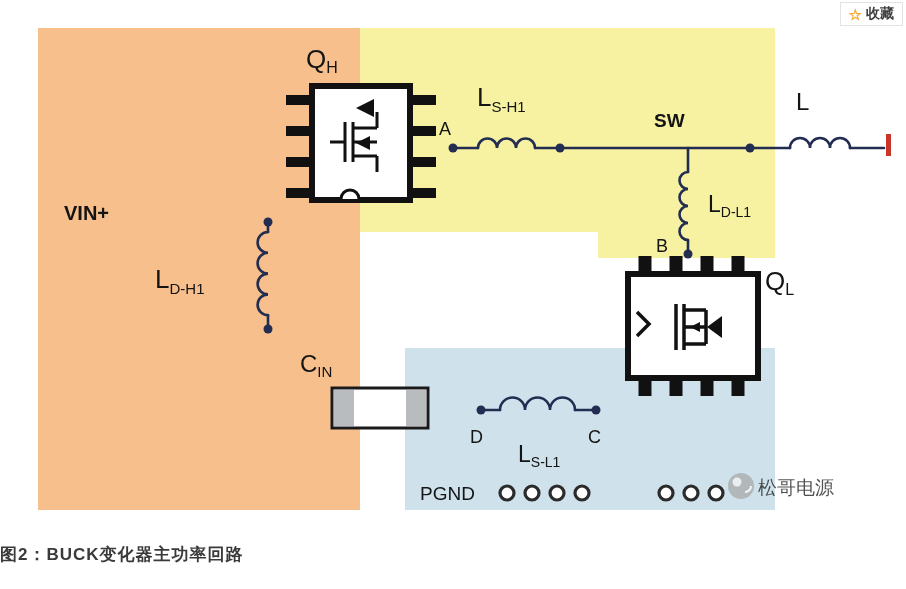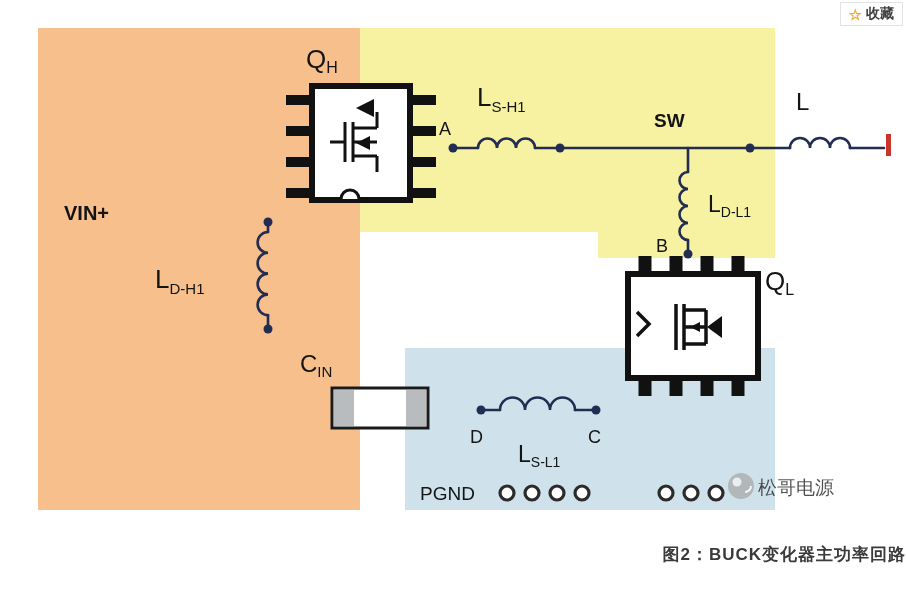--- a/index.html
+++ b/index.html
@@ -11,21 +11,21 @@
     position:absolute;top:2px;right:3px;height:22px;
     display:flex;align-items:center;gap:4px;
     border:1px solid #e3e3e3;background:#fff;padding:0 8px;
     font-size:14px;font-weight:600;color:#3f3f3f;cursor:pointer;
   }
   .fav .star{color:#f6a826;font-size:15px;line-height:1;}
   .diagram{position:absolute;top:0;left:0;}
   svg text{font-family:"Liberation Sans", sans-serif;fill:#141414;}
   .caption{
     position:absolute;top:543px;left:0;width:100%;
-    text-align:right;font-size:17px;font-weight:600;color:#3a3a3a;
+    text-align:left;font-size:17px;font-weight:600;color:#3a3a3a;
     letter-spacing:1px;
   }
 </style>
 </head>
 <body>
 
 <div class="fav">
   <span class="star">☆</span>
   <span>收藏</span>
 </div>

